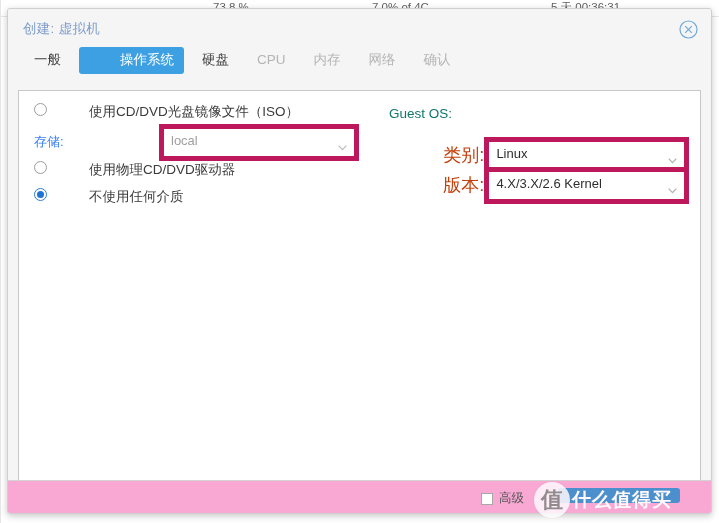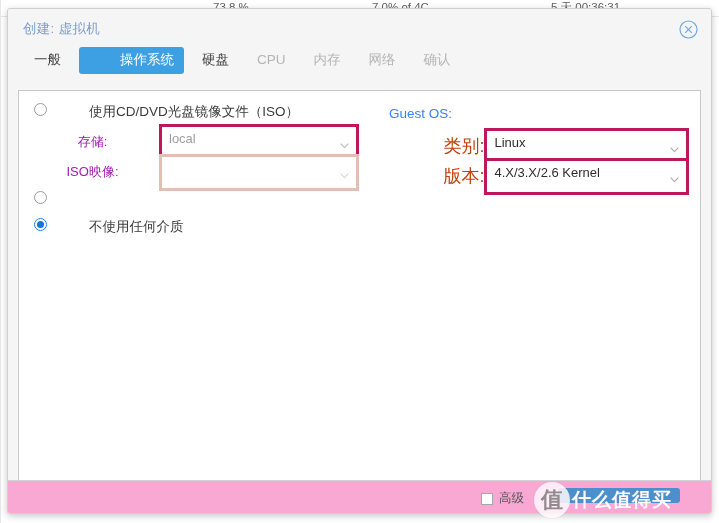--- a/index.html
+++ b/index.html
@@ -166,33 +166,33 @@
   }
 
   .field-row {
     display: flex;
     align-items: center;
     height: 24px;
     margin: 5px 0 6px 0;
   }
   .field-label {
     font-size: 13px;
-    color: #a21caf;
+    color: #3b82f6;
     width: 125px;
-    text-align: center;
+    text-align: left;
     padding-right: 8px;
     box-sizing: border-box;
     white-space: nowrap;
   }
 
   .select-box {
     position: relative;
     width: 200px;
     height: 37px;
-    border: 3px solid #be185d;
+    border: 5px solid #be185d;
     background: #ffffff;
     box-sizing: border-box;
     cursor: pointer;
   }
   .select-box.error { border-color: #e3bfb3; }
   .select-box.wide { width: 210px; }
   .select-value {
     position: absolute;
     left: 7px;
     top: 3px;
@@ -205,24 +205,24 @@
   .chev {
     position: absolute;
     right: 7px;
     top: 8px;
     width: 9px;
     height: 6px;
   }
 
   .section-label {
     font-size: 13.5px;
-    color: #3b82f6;
+    color: #0f766e;
     height: 22px;
     line-height: 22px;
-    margin-bottom: 9px;
+    margin-bottom: 18px;
     white-space: nowrap;
   }
   .rlabel {
     font-size: 18px;
     color: #c2410c;
     width: 98px;
     text-align: right;
     box-sizing: border-box;
     white-space: nowrap;
   }
@@ -349,34 +349,24 @@
         <div class="select-box">
           <div class="select-value">local</div>
           <div class="chev">
             <svg width="9" height="6" viewBox="0 0 9 6">
                 <path d="M0.7 0.7 L4.5 4.6 L8.3 0.7" fill="none" stroke="#bdbdbd" stroke-width="1.2"></path>
               </svg>
           </div>
         </div>
       </div>
 
-      <div class="field-row">
-        <div class="field-label">ISO映像:</div>
-        <div class="select-box error">
-          <div class="select-value"></div>
-          <div class="chev">
-            <svg width="9" height="6" viewBox="0 0 9 6">
-                <path d="M0.7 0.7 L4.5 4.6 L8.3 0.7" fill="none" stroke="#d8d8d8" stroke-width="1.2"></path>
-              </svg>
-          </div>
-        </div>
-      </div>
 
       <div class="radio-row" style="margin-top:7px;">
         <div class="radio"></div>
+        <div class="radio-label">使用物理CD/DVD驱动器</div>
       </div>
 
       <div class="radio-row">
         <div class="radio checked"></div>
         <div class="radio-label">不使用任何介质</div>
       </div>
 
     </div>
 
     <div class="form-col-right">

